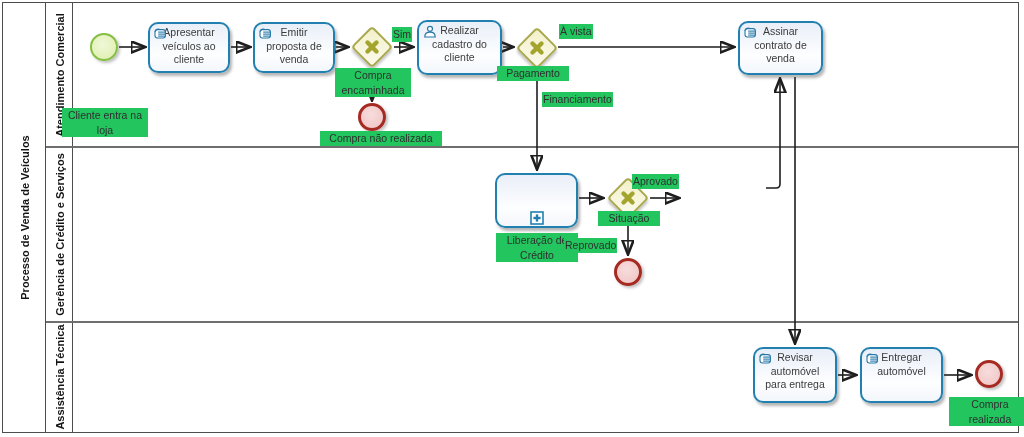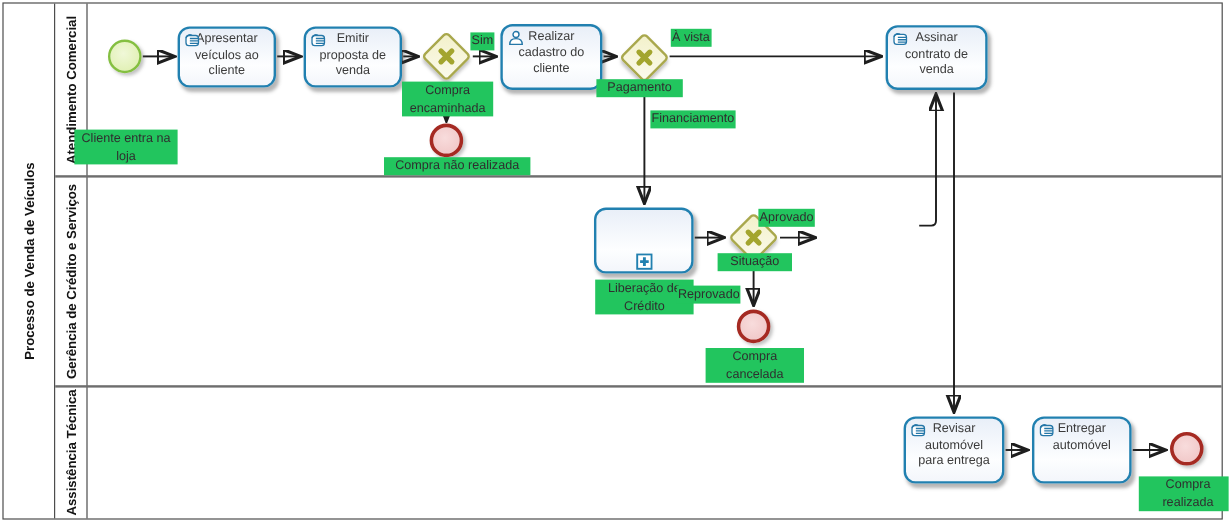--- a/index.html
+++ b/index.html
@@ -188,21 +188,20 @@
           <line x1="13.5" y1="4.5" x2="4.5" y2="13.5"></line>
         </g>
       </svg>
   </div>
   <div class="lbl nowrap" style="left:598px;top:211px;width:60px;">Situação</div>
   <div class="lbl nowrap" style="left:632px;top:174px;">Aprovado</div>
   <div class="lbl nowrap" style="left:564px;top:238px;">Reprovado</div>
 
 
   <div class="event end" style="left:614px;top:258px;"></div>
-  <div class="lbl" style="left:588px;top:290px;width:80px;">Compra cancelada</div>
 
   <div class="task" style="left:860px;top:347px;width:83px;height:56px;">
     <span class="task-icon">
       <svg width="13" height="13" viewBox="0 0 13 13">
           <g fill="#fff" stroke="#2577a8" stroke-width="1.1">
             <rect x="1" y="2.6" width="10.4" height="8.4" rx="2.4"></rect>
             <line x1="4.2" y1="5.1" x2="11.4" y2="5.1"></line>
             <line x1="4.2" y1="7.1" x2="11.4" y2="7.1"></line>
             <line x1="4.2" y1="9.1" x2="11.4" y2="9.1"></line>
             <path d="M1,4.6 Q2.6,0.9 6,2.4" fill="none"></path>

